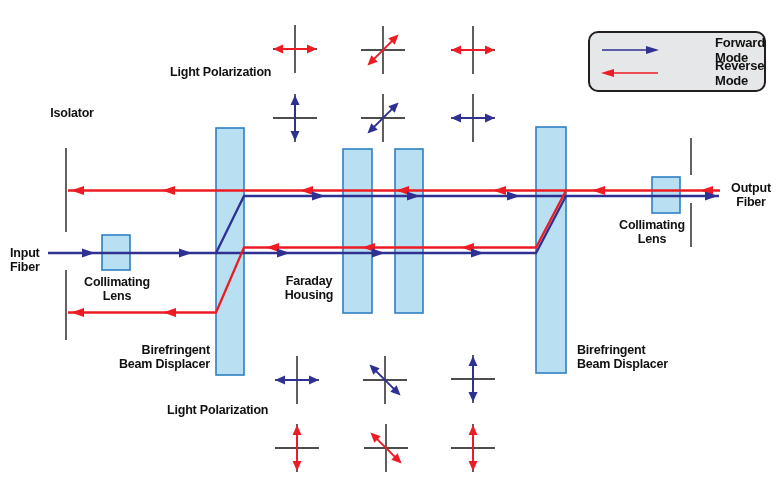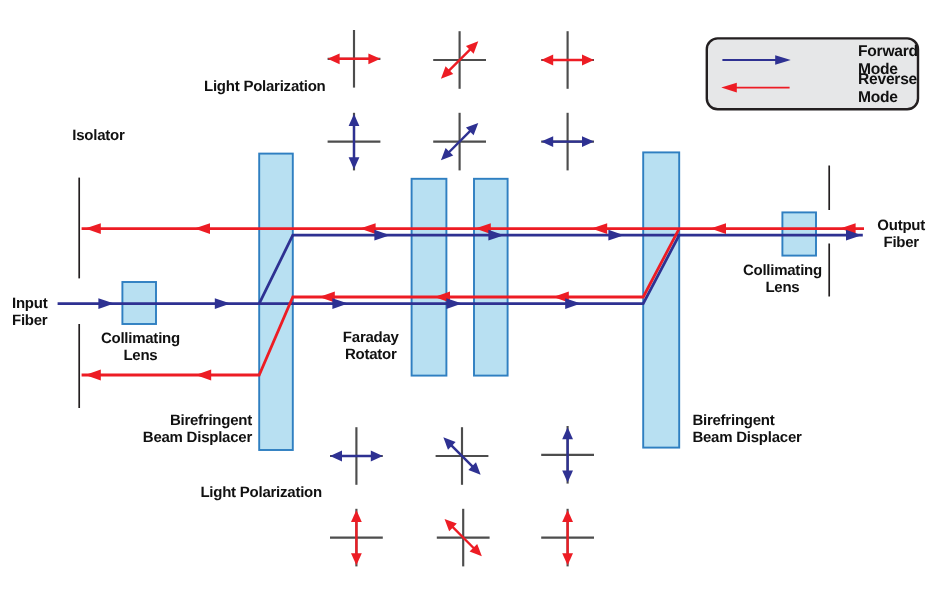--- a/index.html
+++ b/index.html
@@ -2,21 +2,21 @@
 <html><head>
 <meta charset="utf-8">
 <style>
   html,body{margin:0;padding:0;background:#ffffff;}
   #canvas{position:relative;width:776px;height:500px;background:#ffffff;overflow:hidden;
           font-family:"Liberation Sans",sans-serif;}
   #diagram-svg{position:absolute;left:0;top:0;}
   .label{position:absolute;font-weight:bold;font-size:12.5px;line-height:13.5px;
          letter-spacing:-0.2px;color:#111;white-space:nowrap;}
   .label .line{display:block;}
-  .lbl-isolator-housing{left:22px;top:107px;width:120px;text-align:center;}
+  .lbl-isolator-housing{left:12px;top:107px;width:120px;text-align:center;}
   .lbl-input-fiber{left:10px;top:247px;}
   .lbl-collimating-lens-left{left:57px;top:276px;width:120px;text-align:center;}
   .lbl-light-polarization-top{left:170px;top:66px;}
   .lbl-birefringent-left{left:50px;top:344px;width:160px;text-align:right;}
   .lbl-faraday-rotator{left:249px;top:275px;width:120px;text-align:center;}
   .lbl-half-wave-plate{left:437px;top:281px;}
   .lbl-light-polarization-bottom{left:167px;top:404px;}
   .lbl-birefringent-right{left:577px;top:344px;}
   .lbl-collimating-lens-right{left:592px;top:219px;width:120px;text-align:center;}
   .lbl-output-fiber{left:701px;top:182px;width:100px;text-align:center;}
@@ -172,21 +172,21 @@
     <span class="line">Light Polarization</span>
   </div>
 
   <div class="label lbl-birefringent-left">
     <span class="line">Birefringent</span>
     <span class="line">Beam Displacer</span>
   </div>
 
   <div class="label lbl-faraday-rotator">
     <span class="line">Faraday</span>
-    <span class="line">Rotator</span>
+    <span class="line">Housing</span>
   </div>
 
 
   <div class="label lbl-light-polarization-bottom">
     <span class="line">Light Polarization</span>
   </div>
 
   <div class="label lbl-birefringent-right">
     <span class="line">Birefringent</span>
     <span class="line">Beam Displacer</span>

